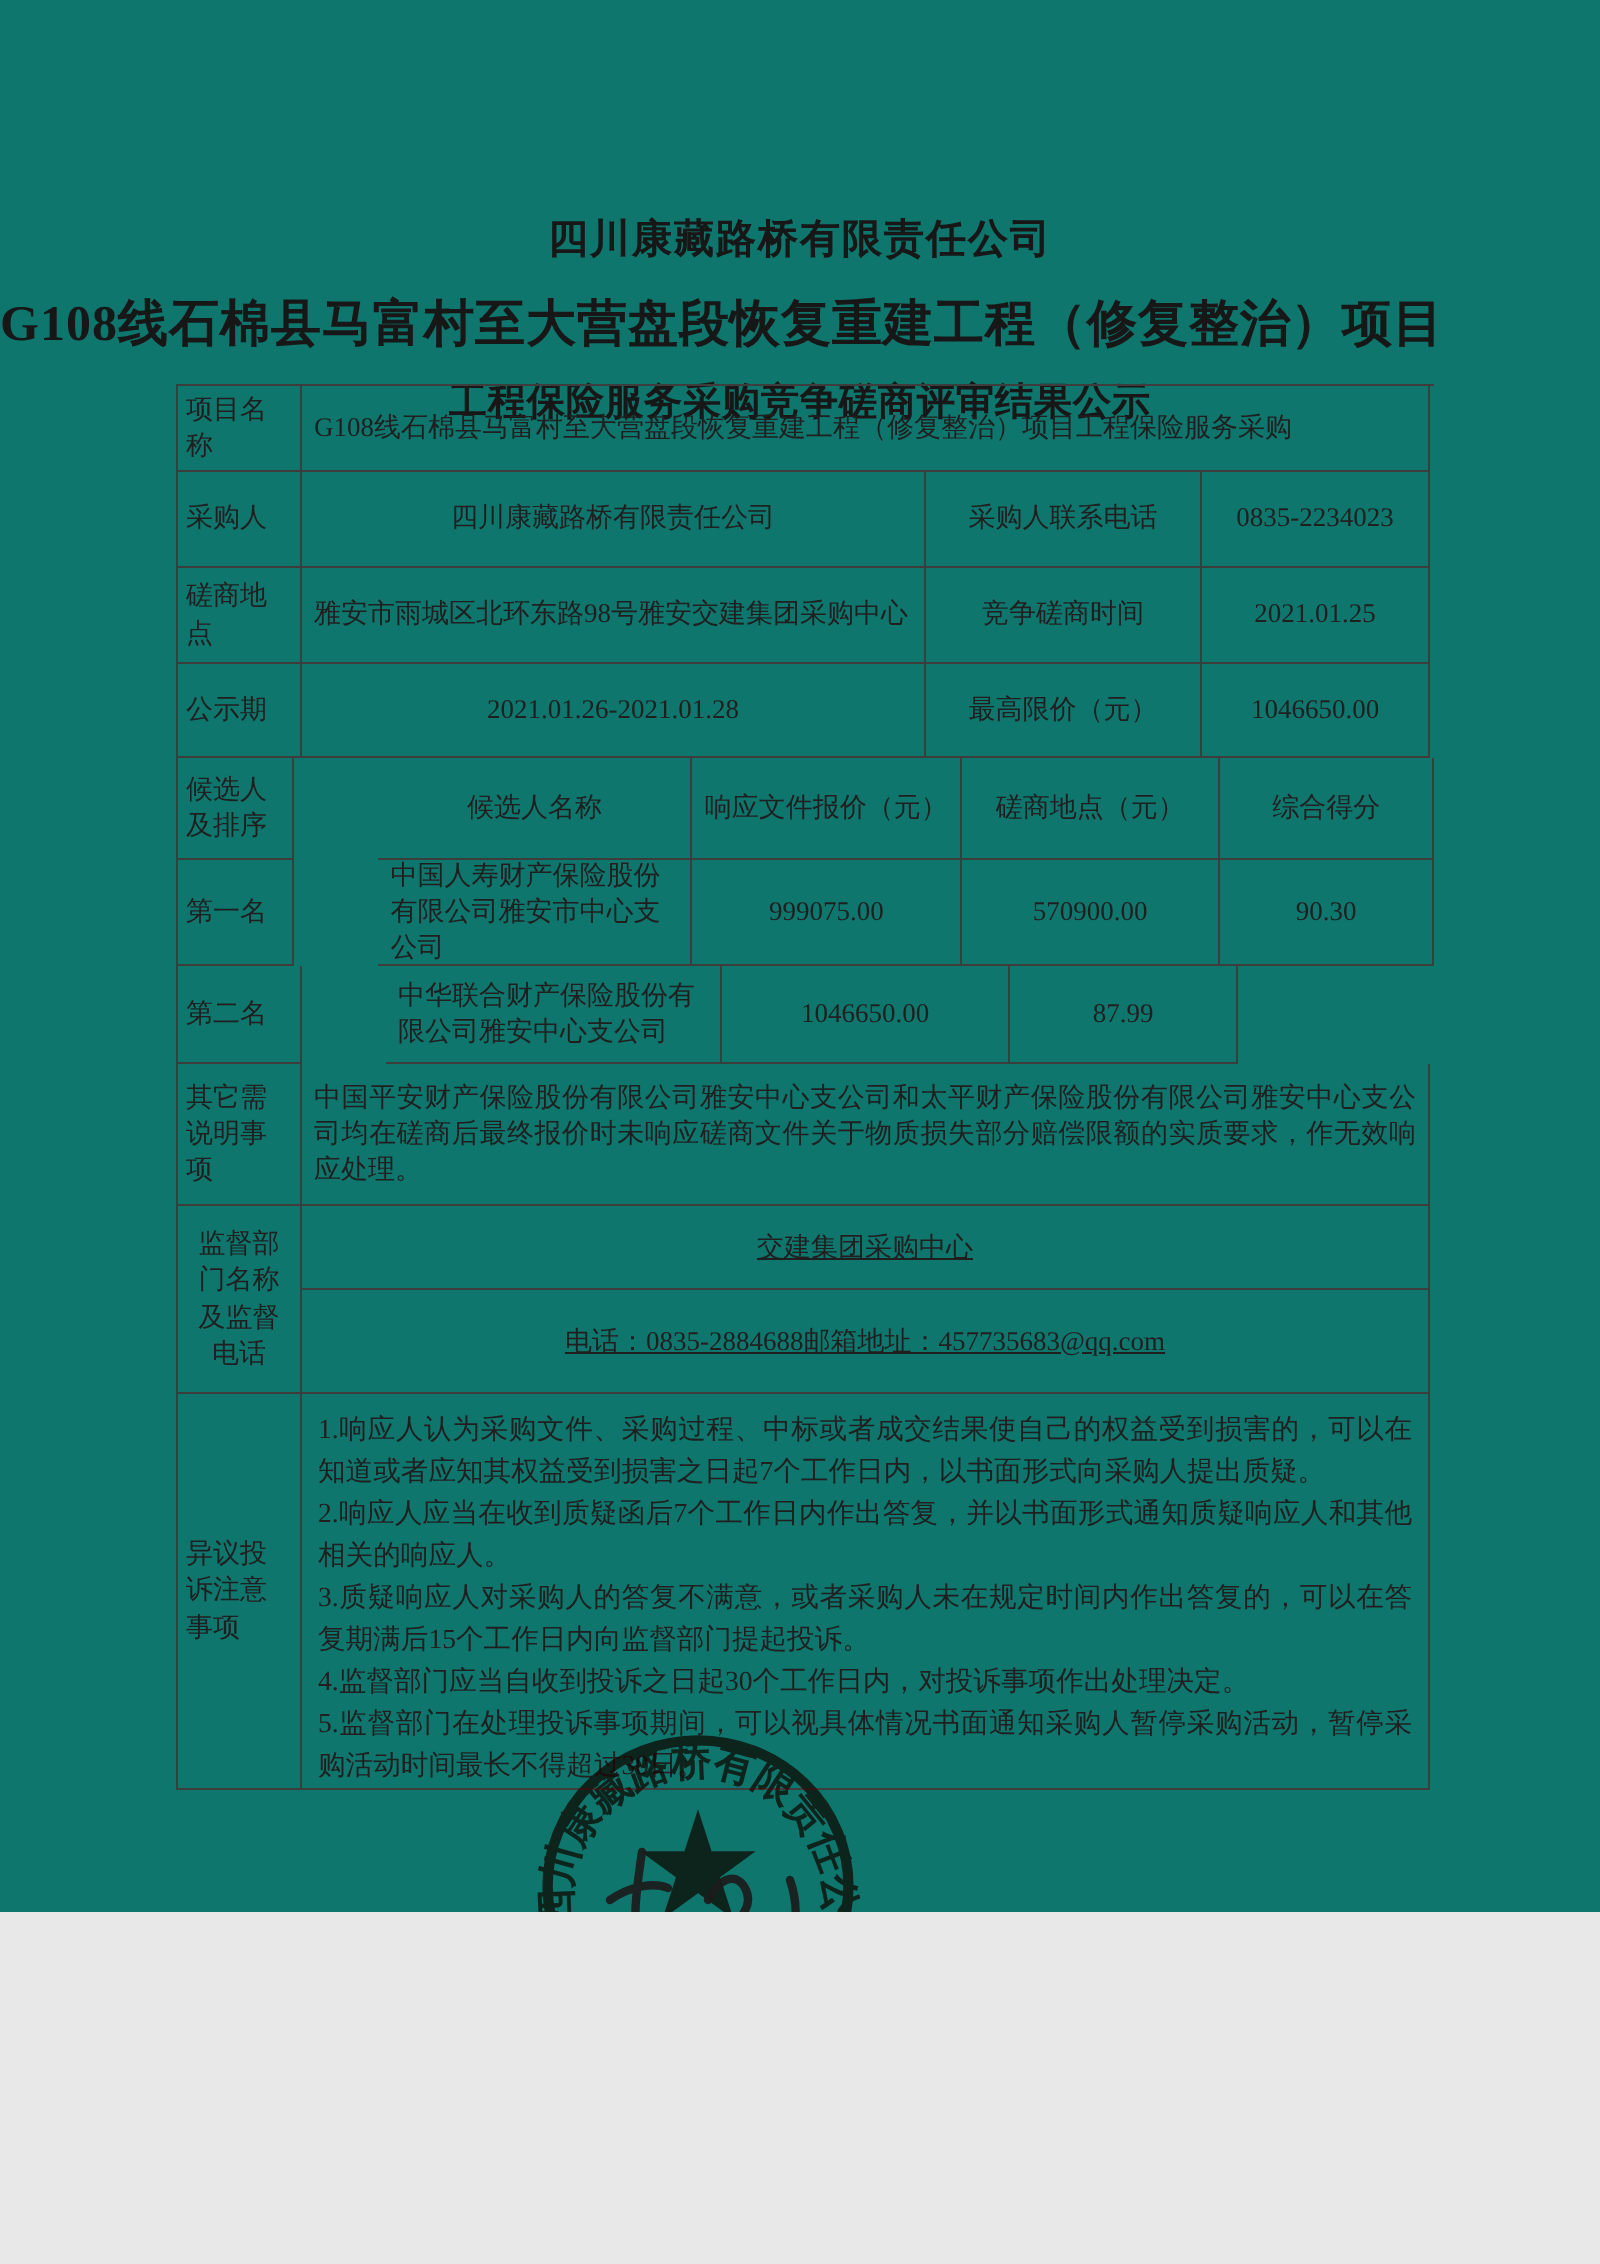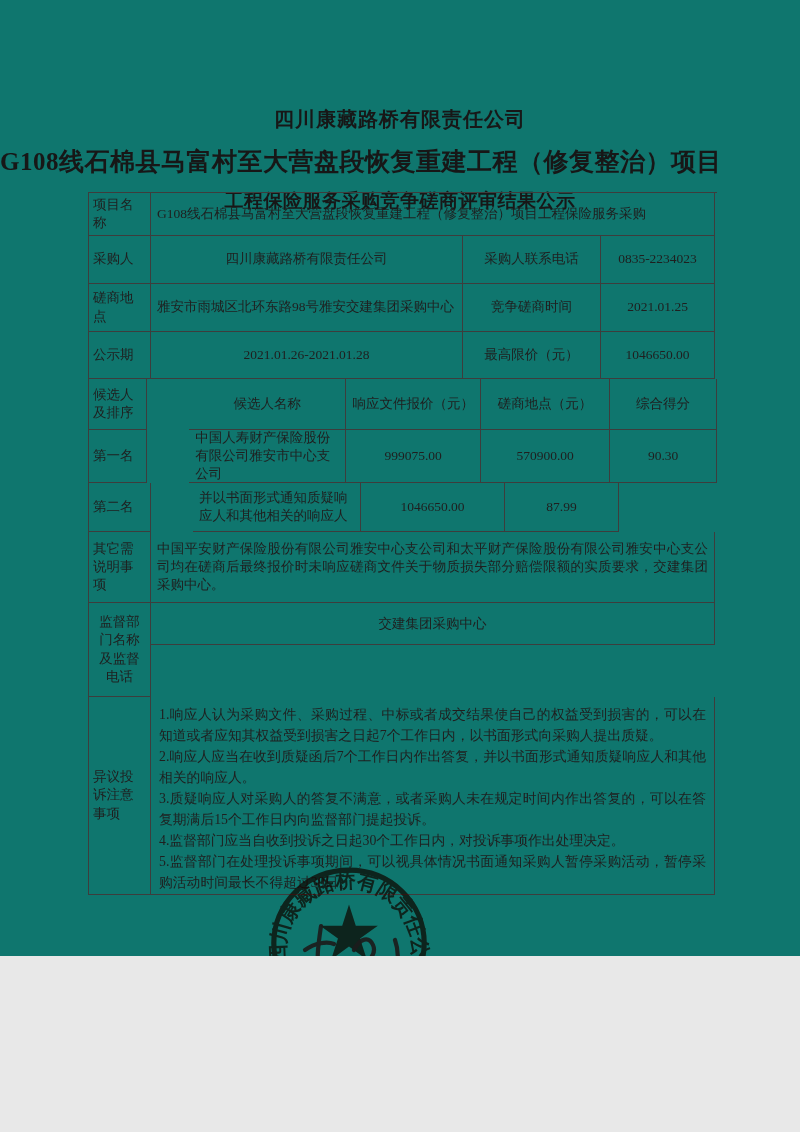--- a/index.html
+++ b/index.html
@@ -52,20 +52,21 @@
   
   .h-r1{height:43px;}  .h-r2{height:48px;}  .h-r3{height:48px;}
   .h-r4{height:47px;}  .h-r5{height:51px;}  .h-r6{height:53px;}
   .h-r7{height:49px;}  .h-r8{height:71px;}  .h-r9{height:94px;}
   .h-r10{height:198px;}.h-r11{height:70px;}
   .stack{display:flex;flex-direction:column;width:564px;}
   .stack .sub{
     box-sizing:border-box;border-right:1.5px solid #3d3d3d;
     display:flex;align-items:center;justify-content:center;text-align:center;
     width:100%;
+    text-decoration:underline;
   }
   .stack .sub1{height:42px;border-bottom:1.5px solid #3d3d3d;}
   .stack .sub2{height:52px;}
   .objection{
     align-items:flex-start;
     padding:7px 8px 2px 8px;
     font-size:13.8px;line-height:21px;text-align:justify;
   }
   .objection p{margin:0;}
   .sig-row .cell{width:628px;padding-left:8px;}
@@ -126,34 +127,35 @@
     <div class="row h-r6">
       <div class="cell label h-r6">第一名</div>
       <div class="cell w-name c-left h-r6">中国人寿财产保险股份有限公司雅安市中心支公司</div>
       <div class="cell w-bid c-center h-r6">999075.00</div>
       <div class="cell w-field c-center h-r6">570900.00</div>
       <div class="cell w-last c-center h-r6">90.30</div>
     </div>
 
     <div class="row h-r7">
       <div class="cell label h-r7">第二名</div>
-      <div class="cell w-name c-left h-r7">并以书面形式通知质疑响应人和其他相关的响应人</div>
+      <div class="cell w-name c-left h-r7">中华联合财产保险股份有限公司雅安中心支公司</div>
       <div class="cell w-bid c-center h-r7">1046650.00</div>
       <div class="cell w-last c-center h-r7">87.99</div>
     </div>
 
     <div class="row h-r8">
       <div class="cell label h-r8">其它需说明事项</div>
-      <div class="cell w-rest c-left h-r8" style="text-align:justify;">中国平安财产保险股份有限公司雅安中心支公司和太平财产保险股份有限公司雅安中心支公司均在磋商后最终报价时未响应磋商文件关于物质损失部分赔偿限额的实质要求，交建集团采购中心。</div>
+      <div class="cell w-rest c-left h-r8" style="text-align:justify;">中国平安财产保险股份有限公司雅安中心支公司和太平财产保险股份有限公司雅安中心支公司均在磋商后最终报价时未响应磋商文件关于物质损失部分赔偿限额的实质要求，作无效响应处理。</div>
     </div>
 
     <div class="row h-r9">
       <div class="cell label h-r9" style="text-align:center;justify-content:center;">监督部门名称及监督电话</div>
       <div class="stack">
         <div class="sub sub1">交建集团采购中心</div>
+        <div class="sub sub2" style="border-bottom:1.5px solid #3d3d3d;">电话：0835-2884688邮箱地址：457735683@qq.com</div>
       </div>
     </div>
 
     <div class="row h-r10">
       <div class="cell label h-r10">异议投诉注意事项</div>
       <div class="cell w-rest objection h-r10">
         <div>
           <p>1.响应人认为采购文件、采购过程、中标或者成交结果使自己的权益受到损害的，可以在知道或者应知其权益受到损害之日起7个工作日内，以书面形式向采购人提出质疑。</p>
           <p>2.响应人应当在收到质疑函后7个工作日内作出答复，并以书面形式通知质疑响应人和其他相关的响应人。</p>
           <p>3.质疑响应人对采购人的答复不满意，或者采购人未在规定时间内作出答复的，可以在答复期满后15个工作日内向监督部门提起投诉。</p>

